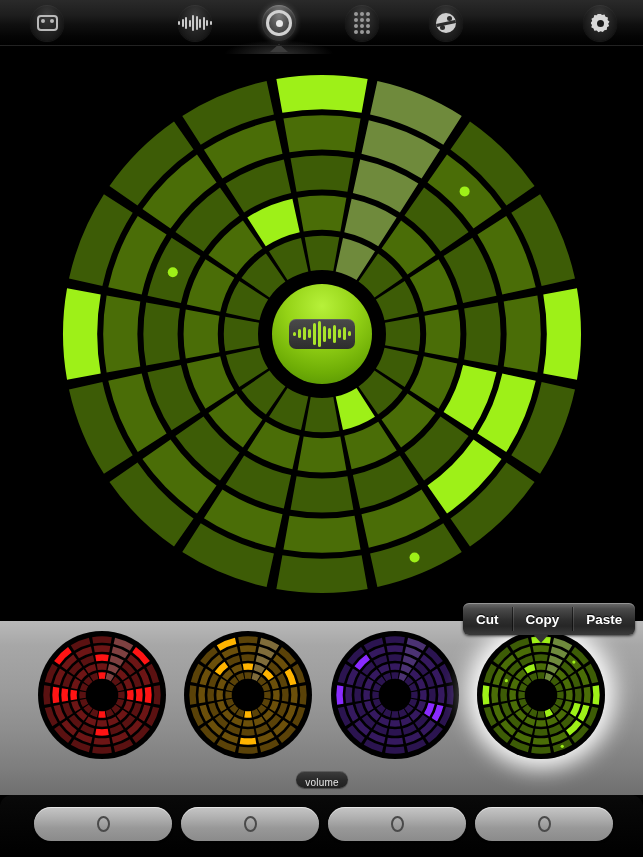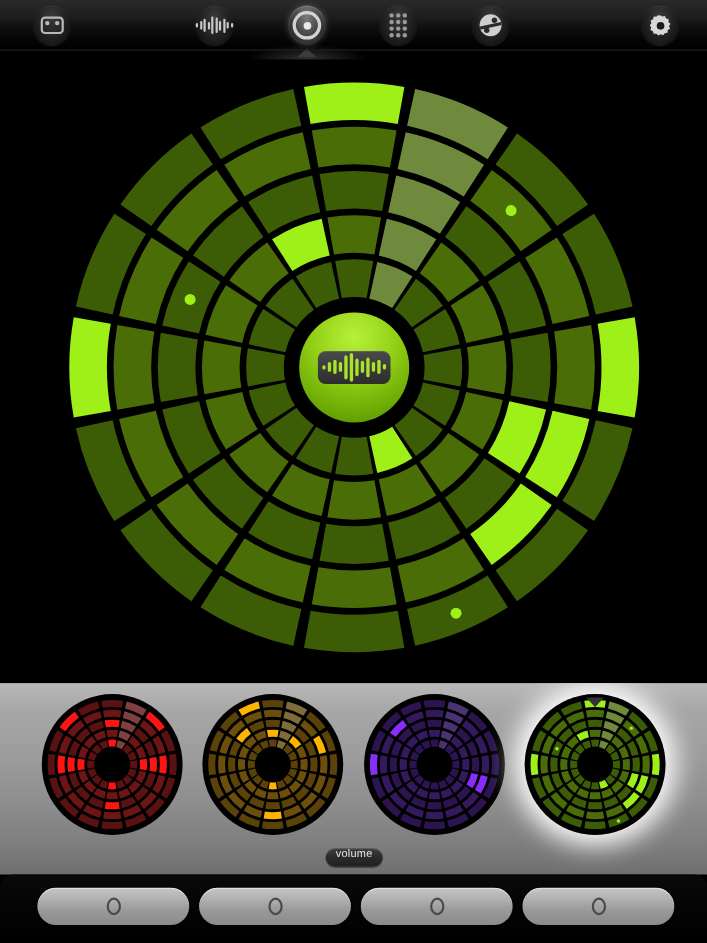--- a/index.html
+++ b/index.html
@@ -132,21 +132,21 @@
   }
   .pat .thumb{position:absolute;inset:0;border-radius:50%;overflow:hidden;background:#000;}
   .pat.sel{
     box-shadow:0 0 22px 10px rgba(255,255,255,.95);
   }
   #volume-pill{
     position:absolute;left:296px;top:771px;width:52px;height:17px;
     border-radius:9px;
     background:linear-gradient(180deg,#3e3e3e 0%,#2a2a2a 50%,#202020 100%);
     box-shadow:inset 0 1px 0 rgba(255,255,255,.16), 0 1px 1px rgba(0,0,0,.4);
-    display:flex;align-items:flex-start;justify-content:center;z-index:20;
+    display:flex;align-items:flex-end;justify-content:center;z-index:20;
   }
   #volume-pill span{color:#e6e6e6;font-size:10px;letter-spacing:.2px;}
 
   
   #dock{
     position:absolute;left:0;top:795px;width:643px;height:62px;
     background:linear-gradient(180deg,#090909 0%,#050505 40%,#000 100%);
     border-top-left-radius:12px;border-top-right-radius:12px;
   }
   .dock-btn{
@@ -340,20 +340,27 @@
           <span style="height: 16px;"></span>
           <span style="height: 11px;"></span>
           <span style="height: 18px;"></span>
           <span style="height: 9px;"></span>
           <span style="height: 13px;"></span>
           <span style="height: 5px;"></span>
         </div>
     </div>
   </div>
 
+  <div id="ccp">
+    <div class="mi">Cut</div>
+    <div class="sep"></div>
+    <div class="mi">Copy</div>
+    <div class="sep"></div>
+    <div class="mi">Paste</div>
+  </div>
   <div id="ccp-tip"></div>
 
   <div id="patterns">
       <div class="pat" style="left: 38px;">
         <div class="thumb"><svg width="128" height="128" viewBox="0 0 128 128">
             <circle cx="64" cy="64" r="61" fill="#000"></circle>
             <path d="M 60.19481881780396 41.62120208387722 A 22.7 22.7 0 0 1 67.80518118219605 41.62120208387722 L 66.73235476959452 47.930642906044 A 16.3 16.3 0 0 0 61.267645230405485 47.930642906044 Z" fill="#ff1414"></path>
             <path d="M 69.04846618701856 41.8685068475141 A 22.7 22.7 0 0 1 76.0795242104746 44.78086643866176 L 72.67384337580336 50.19947678194655 A 16.3 16.3 0 0 0 67.62511008142742 48.108222978611444 Z" fill="#7e4040"></path>
             <path d="M 77.13353034371953 45.485130821131946 A 22.7 22.7 0 0 1 82.51486917886805 50.86646965628047 L 77.29481795663213 54.569315215743245 A 16.3 16.3 0 0 0 73.43068478425675 50.70518204336787 Z" fill="#5a1111"></path>
             <path d="M 83.21913356133824 51.9204757895254 A 22.7 22.7 0 0 1 86.1314931524859 58.95153381298144 L 79.89177702138855 60.37488991857258 A 16.3 16.3 0 0 0 77.80052321805346 55.32615662419665 Z" fill="#5a1111"></path>

